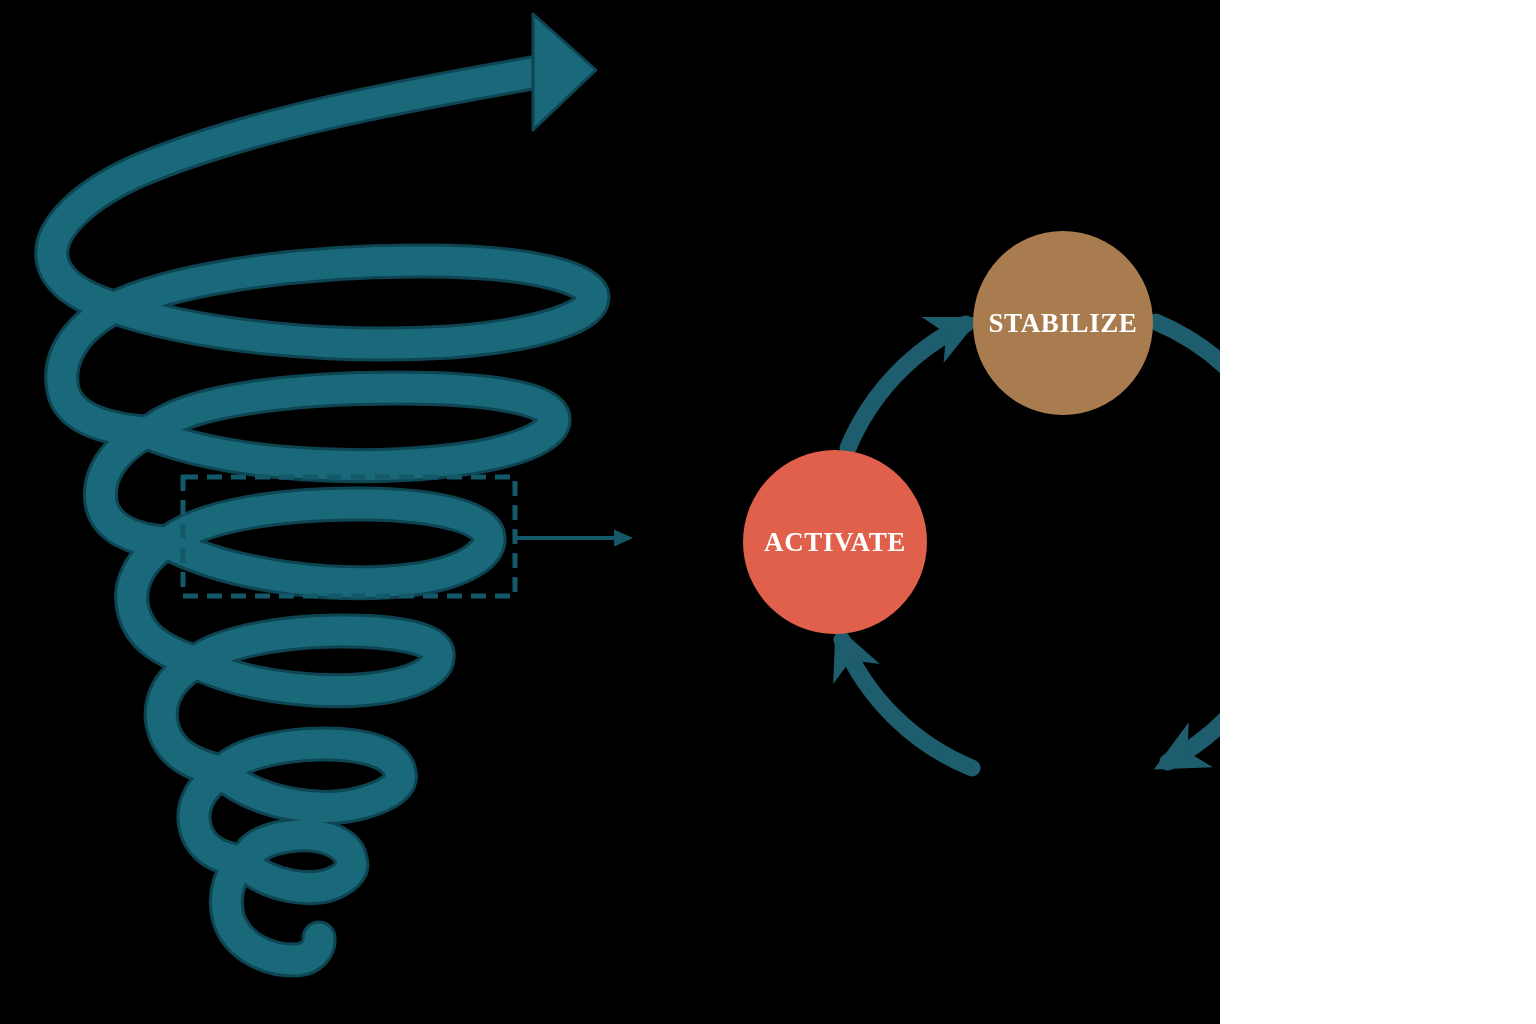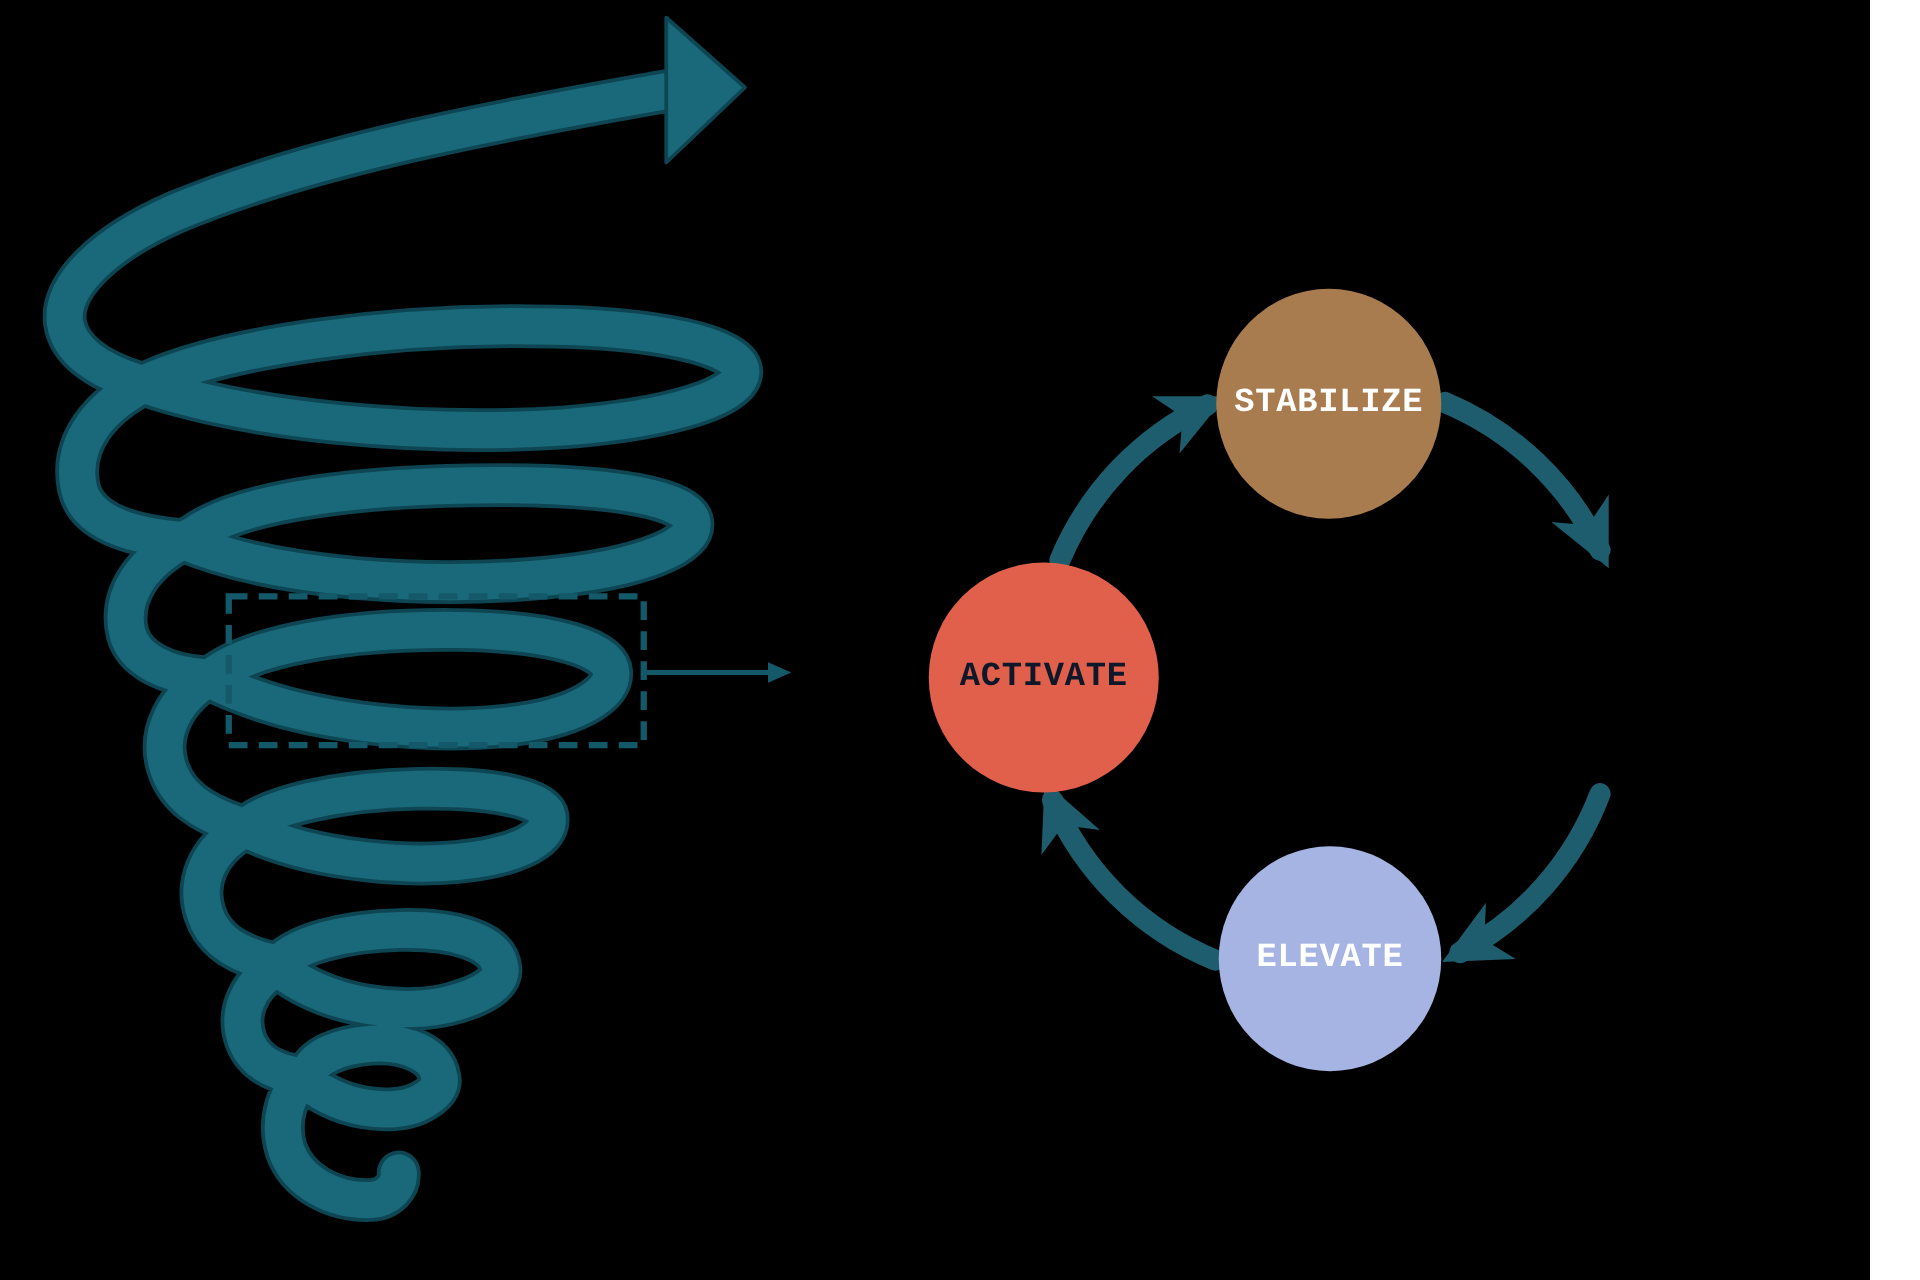--- a/index.html
+++ b/index.html
@@ -1,21 +1,21 @@
 <!DOCTYPE html>
 <html><head>
 <meta charset="utf-8">
 <style>
   html,body{margin:0;padding:0;}
   .stage{
     position:relative;
-    width:1496px;
+    width:1220px;
     height:1024px;
     overflow:hidden;
-    font-family:Liberation Mono, monospace;
+    font-family:Liberation Serif, serif;
     background:#000;
   }
   .scene-svg{position:absolute;left:0;top:0;}
   .node{
     position:absolute;
     width:180px;
     height:184px;
     border-radius:50%;
     display:flex;
     align-items:center;
@@ -93,20 +93,17 @@
       <path class="cycle-arc" d="M 848 448 A 240 240 0 0 1 966 324" marker-end="url(#cycArrow)" stroke="#1e5d6d"></path>
       <path class="cycle-arc" d="M 1156 322 A 240 240 0 0 1 1280 440" marker-end="url(#cycArrow)" stroke="#1e5d6d"></path>
       <path class="cycle-arc" d="M 1280 635 A 240 240 0 0 1 1168 762" marker-end="url(#cycArrow)" stroke="#1e5d6d"></path>
       <path class="cycle-arc" d="M 972 768 A 240 240 0 0 1 842 640" marker-end="url(#cycArrow)" stroke="#1e5d6d"></path>
     </g>
   </svg>
 
   <div class="node node-stabilize" style="background-color: rgb(169, 124, 80);">
     <span style="color: rgb(255, 255, 255);">STABILIZE</span>
   </div>
-  <div class="node node-elevate" style="background-color: rgb(165, 180, 226);">
-    <span style="color: rgb(255, 255, 255);">ELEVATE</span>
-  </div>
   <div class="node node-activate" style="background-color: rgb(224, 96, 75);">
-    <span style="color: #0f172a; text-align: right;">ACTIVATE</span>
+    <span style="color: #ffffff; text-align: right;">ACTIVATE</span>
   </div>
 
 </div>
 
 </body></html>

